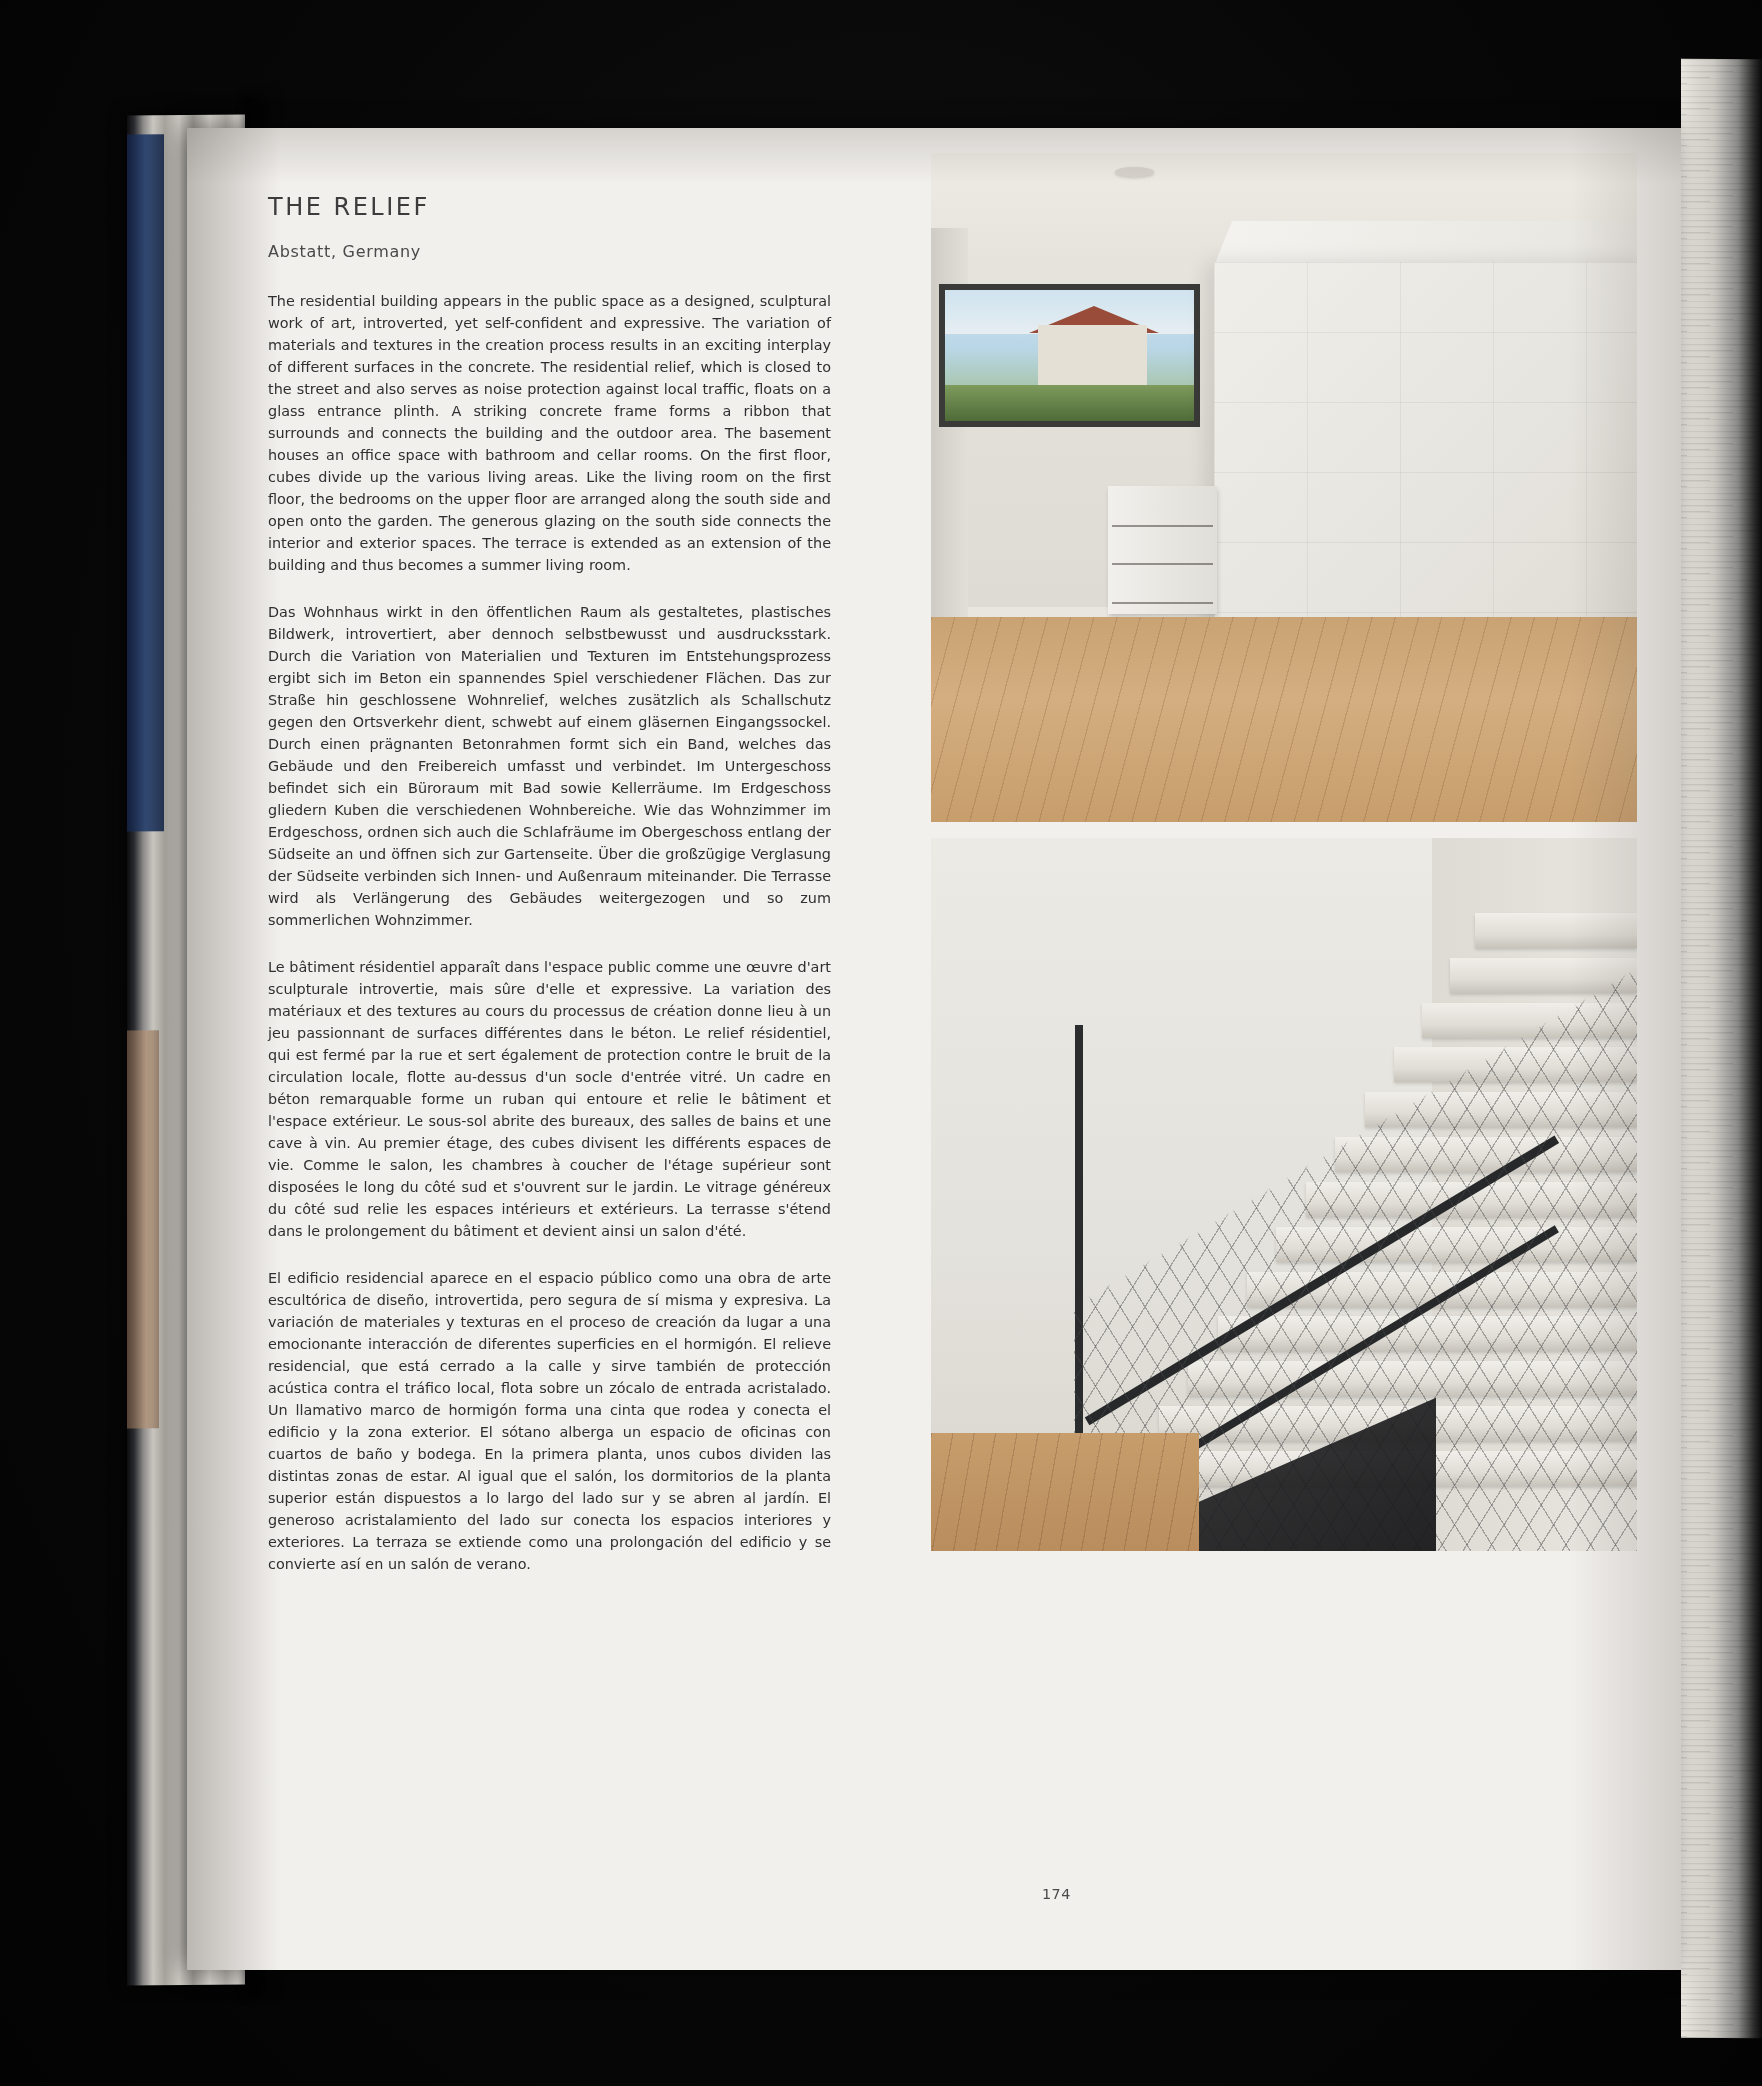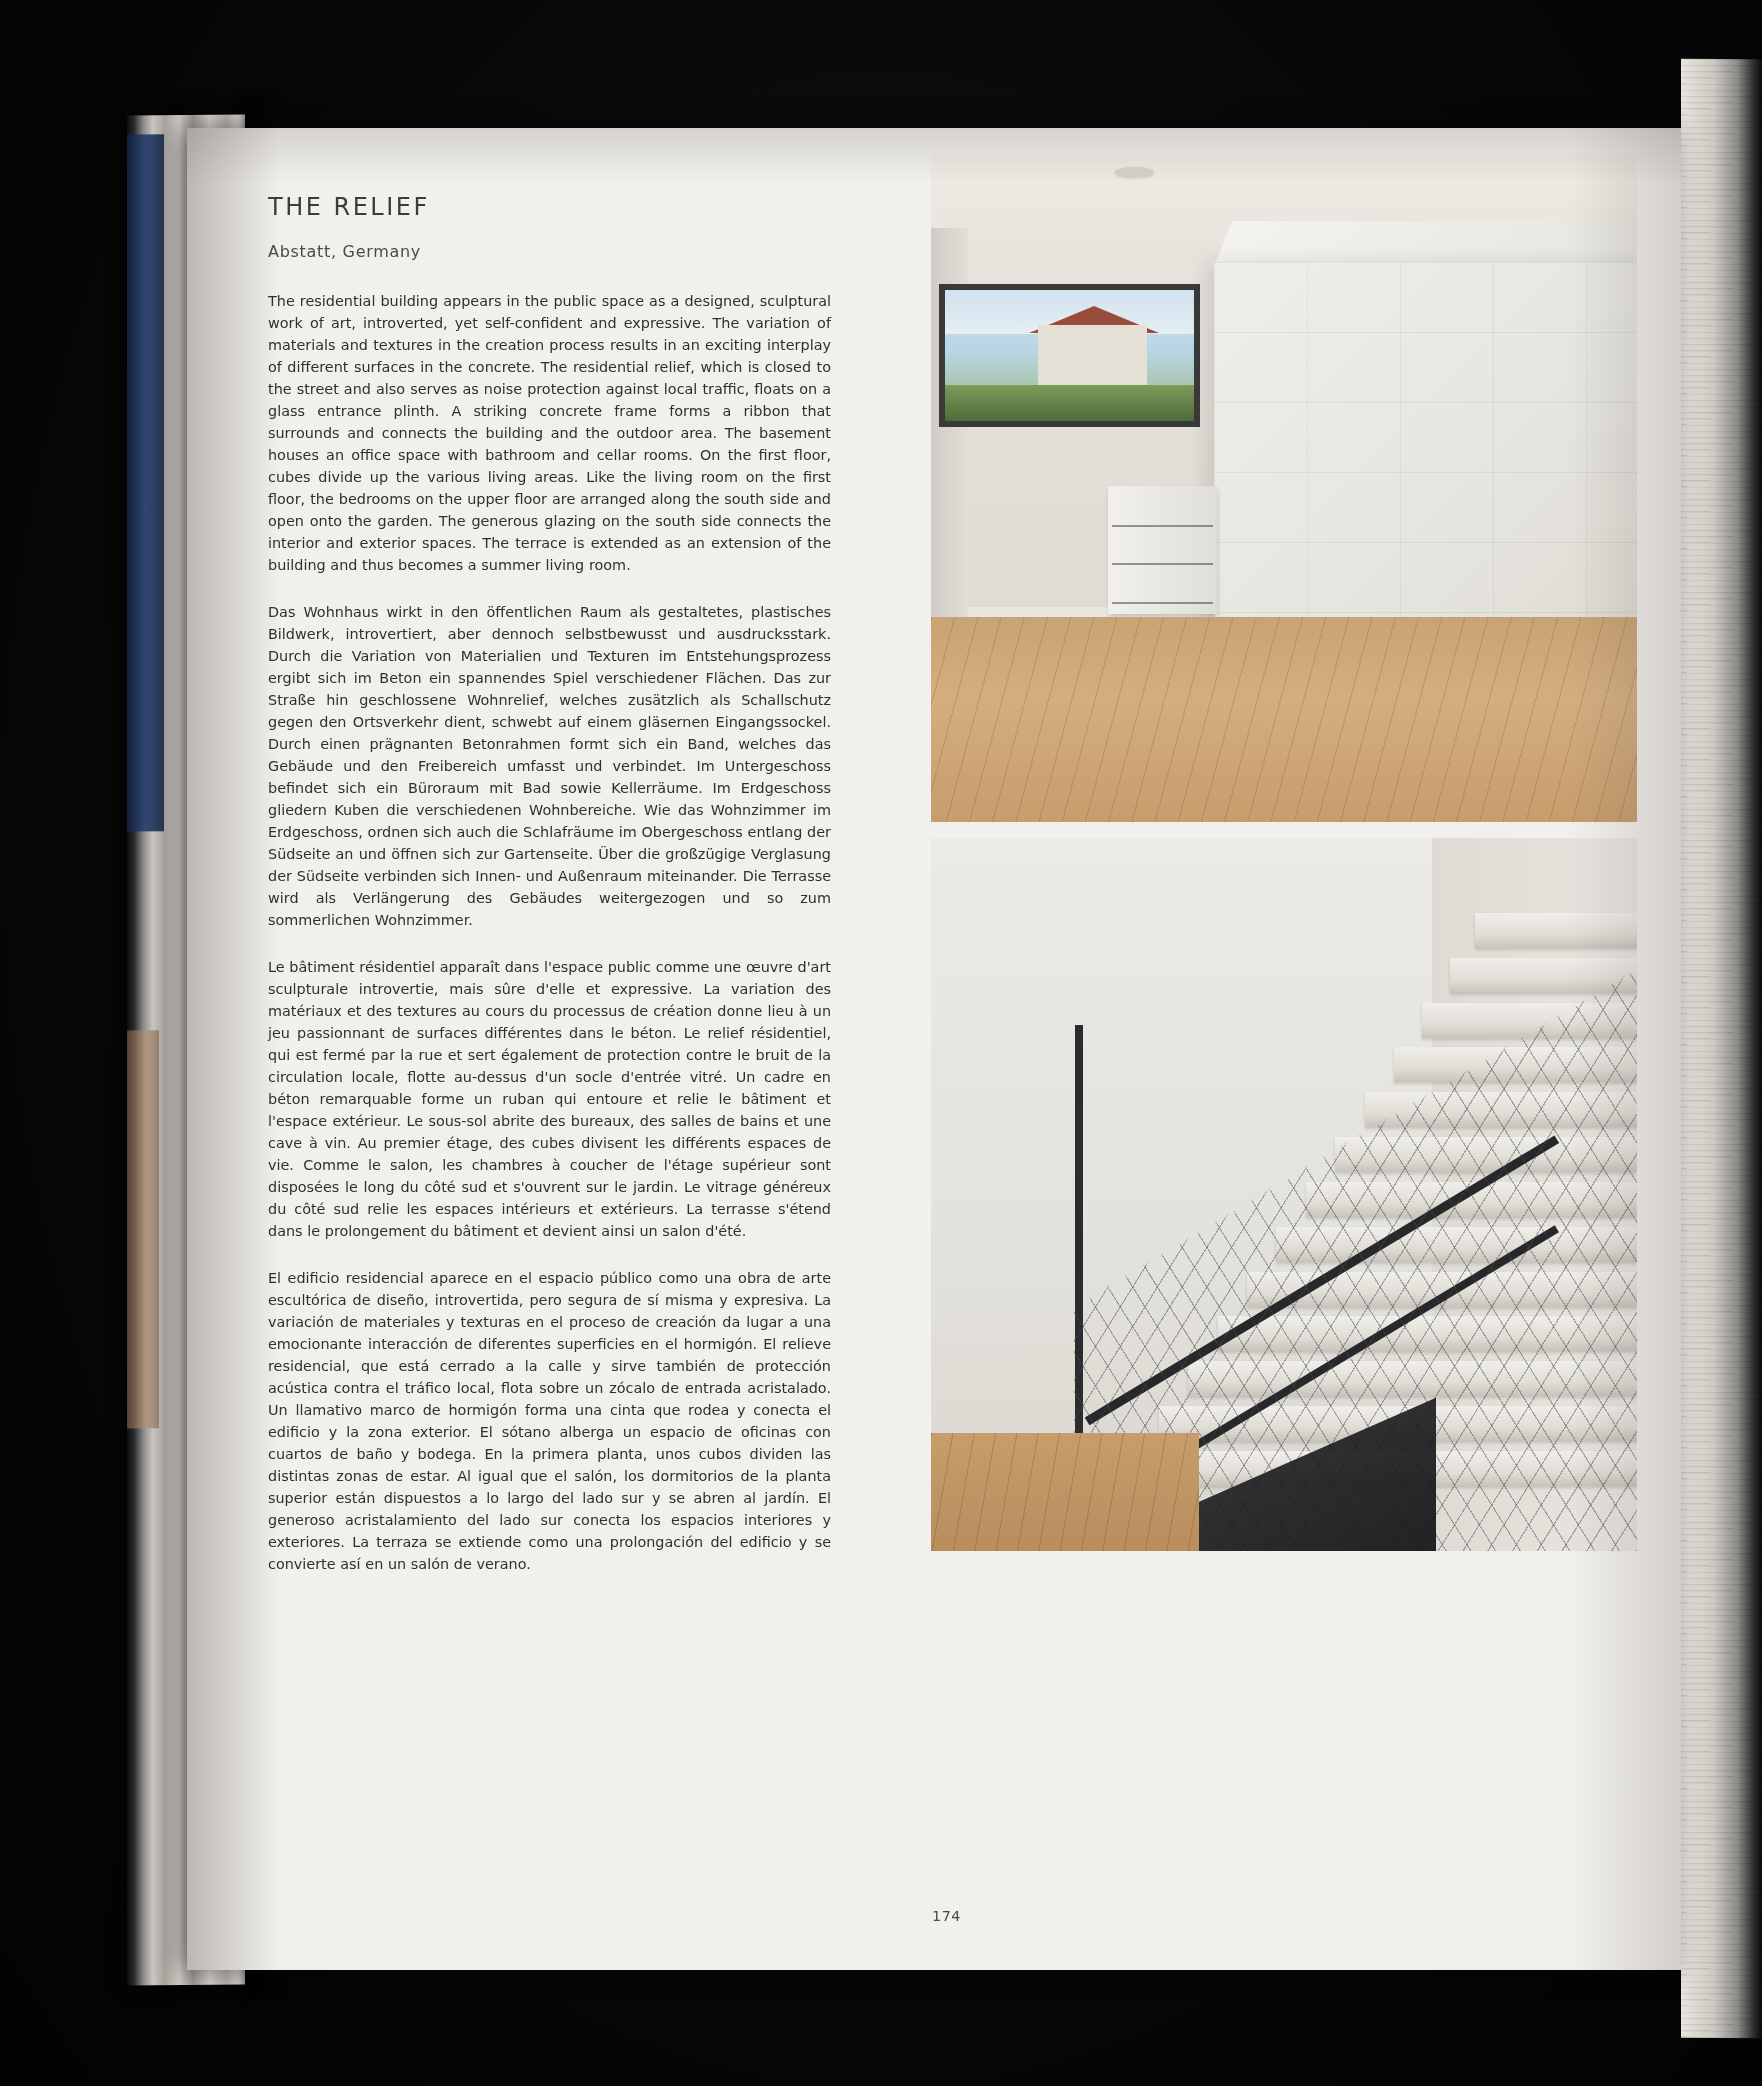--- a/index.html
+++ b/index.html
@@ -324,21 +324,21 @@
     position: absolute;
     left: 156px; bottom: 0; width: 349px; height: 187px;
     background: linear-gradient(to bottom right, rgba(40,40,42,0.88), rgba(25,25,27,0.95));
     clip-path: polygon(0% 100%, 100% 18%, 100% 100%);
   }
   .stair .post {
     position: absolute;
     left: 144px; top: 187px; width: 7.5px; height: 479px;
     background: #2a2c2e;
   }
-  .folio-wrap { position: absolute; left: 635px; width: 249px; top: 1758px; text-align: center; margin-top: 22px; }
+  .folio-wrap { position: absolute; left: 635px; width: 249px; top: 1758px; text-align: right; }
 
   
   .spine {
     position: absolute;
     left: 156px;
     top: 93px;
     width: 37px;
     height: 1905px;
     background: linear-gradient(to right, rgba(0,0,0,0.55), rgba(0,0,0,0));
     filter: blur(3.7px);

